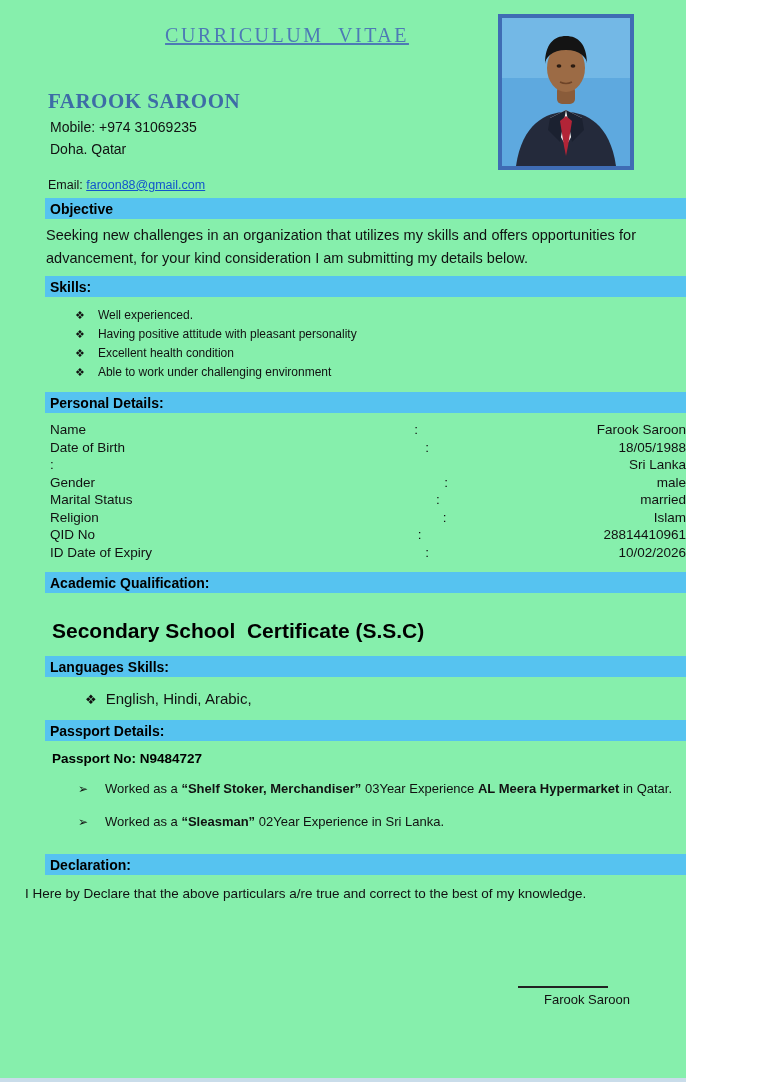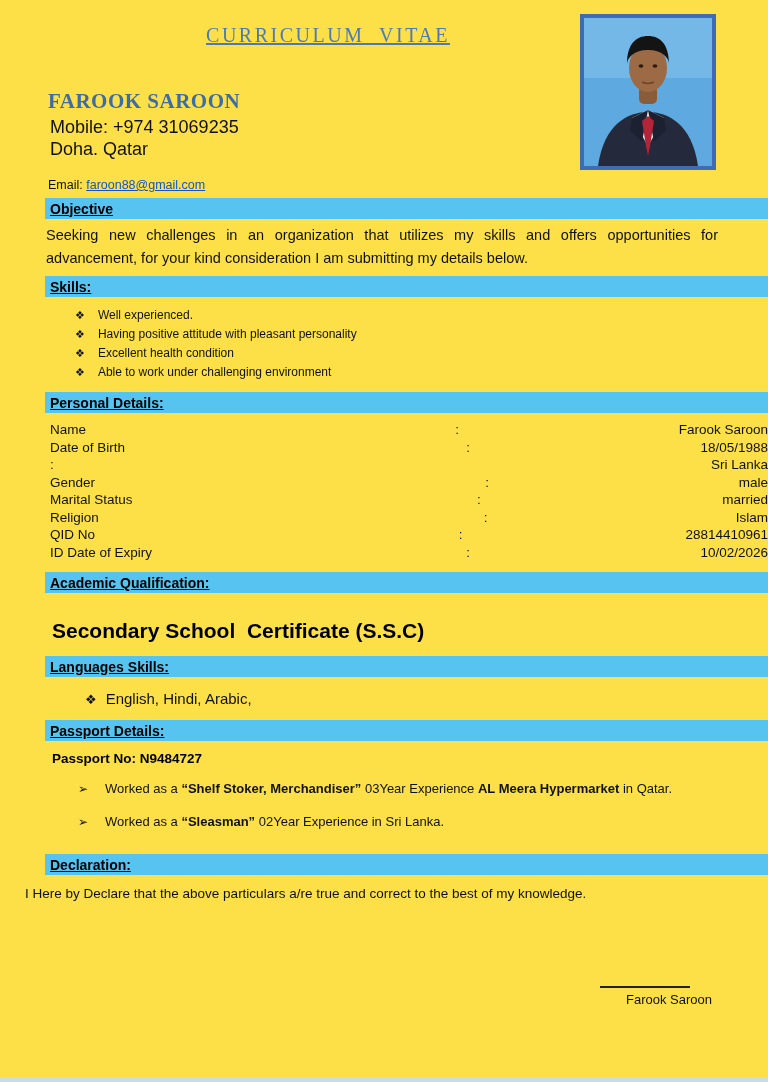--- a/index.html
+++ b/index.html
@@ -1,46 +1,46 @@
 <!DOCTYPE html>
 <html><head>
 <meta charset="utf-8">
 <style>
   * { margin:0; padding:0; box-sizing:border-box; }
   html,body { background:#ffffff; }
   .page {
-    position:relative; width:768px; height:1082px; background:#fde047;
+    position:relative; width:686px; height:1082px; background:#86efac;
     font-family:"Liberation Sans", sans-serif; color:#1a1a1a; overflow:hidden;
   }
   
   .title-wrap { padding-top:24px; padding-right:112px; text-align:center; }
   .title {
     font-family:"Liberation Serif", serif; font-size:20px; letter-spacing:2.5px;
     color:#4d7ab5; text-decoration:underline; white-space:pre;
   }
   
   .photo-frame {
     position:absolute; top:14px; right:52px; width:136px; height:156px;
     border:4px solid #3f6cb4; background:#5ea9df;
   }
   .photo-frame svg { display:block; width:100%; height:100%; }
   
   .name {
     margin:42px 0 0 48px; font-family:"Liberation Serif", serif; font-weight:bold;
     font-size:21px; letter-spacing:0.5px; color:#3d6ca6;
   }
-  .contact { margin:5px 0 0 50px; font-size:18px; line-height:17px; color:#111; }
+  .contact { margin:5px 0 0 50px; font-size:14px; line-height:17px; color:#111; }
   .email-line { margin:20px 0 6px 48px; font-size:12.5px; color:#111; }
   .email-link { color:#1155cc; text-decoration:underline; cursor:pointer; }
   
   .bar {
     margin-left:45px; height:21px; background:#56c3f0;
     display:flex; align-items:center; padding-left:5px;
   }
-  .bar-text { font-weight:bold; font-size:14px; color:#000; text-decoration:underline; }
+  .bar-text { font-weight:bold; font-size:14px; color:#000; }
   
   .objective-text {
     margin:5px 50px 6px 46px; font-size:14.5px; line-height:23px; text-align:justify; color:#111;
   }
   
   .skills-list { margin:9px 0 10px 75px; }
   .skill-item { display:flex; align-items:baseline; font-size:12px; line-height:19px; color:#111; }
   .skill-bullet { font-size:11px; margin-right:13px; color:#111; }
   
   .pd-table { margin:8px 0 11px 50px; }

